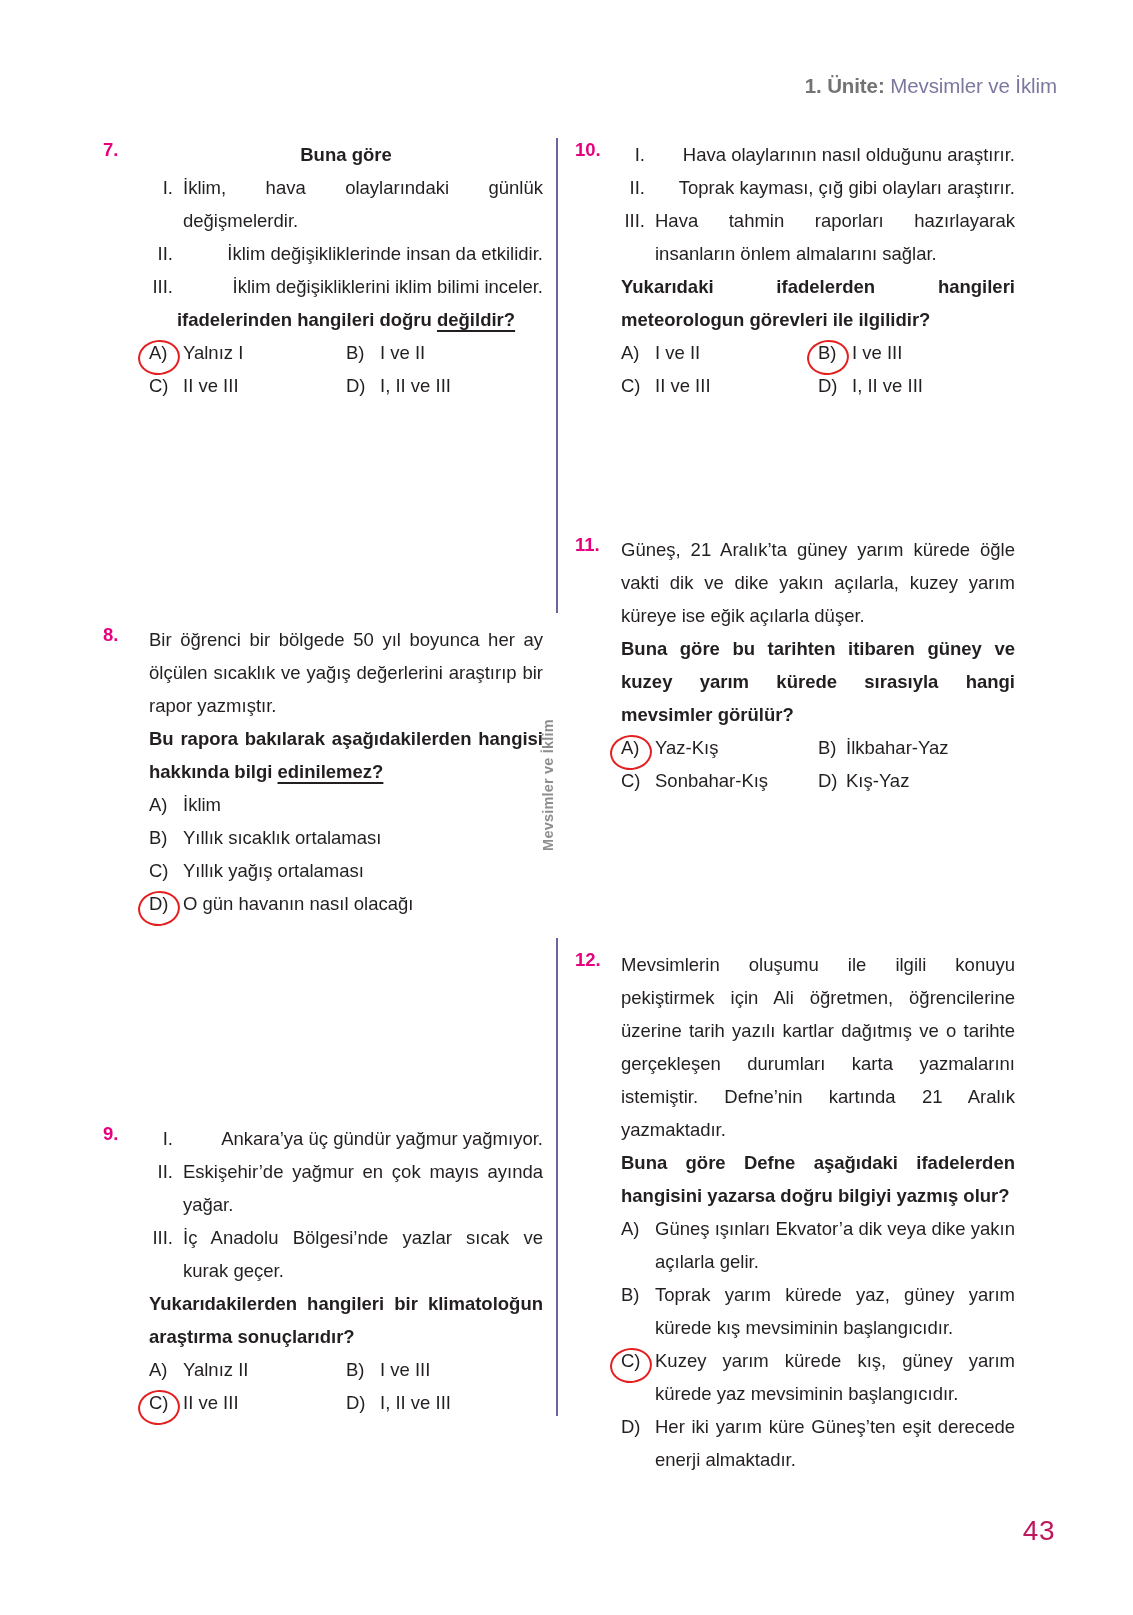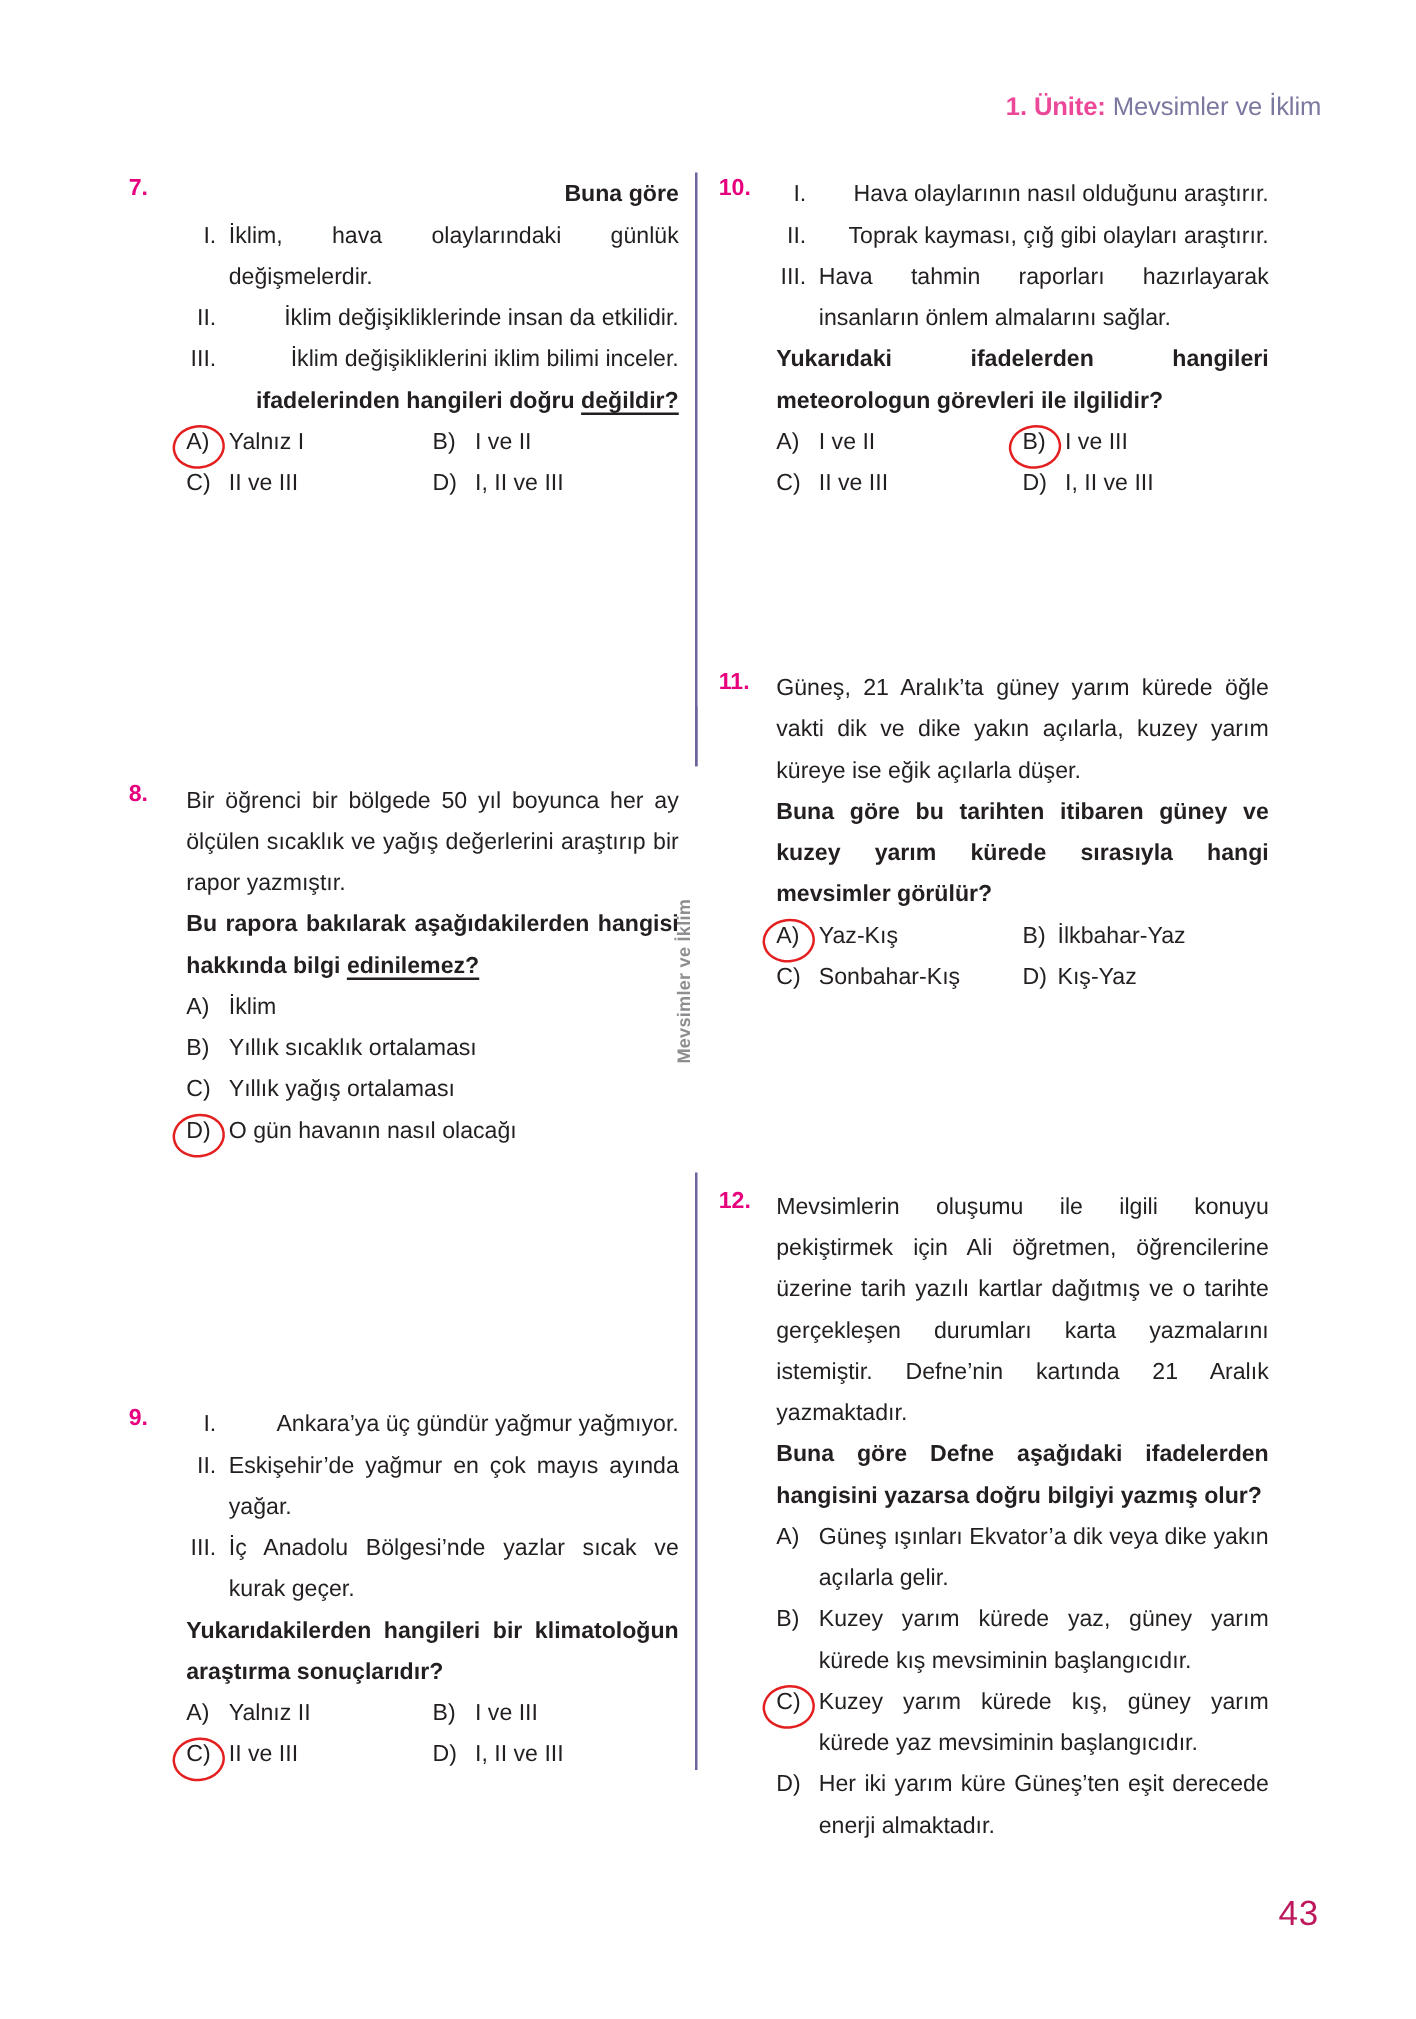--- a/index.html
+++ b/index.html
@@ -16,21 +16,21 @@
 
   
   .header {
     position: absolute;
     top: 74px;
     right: 76px;
     font-size: 20.5px;
     letter-spacing: -0.1px;
     white-space: nowrap;
   }
-  .header .unit-num { font-weight: bold; color: #ec4899; }
+  .header .unit-num { font-weight: bold; color: #737373; }
   .header .unit-name { color: #7b78a0; }
 
   
   .page-number {
     position: absolute;
     right: 78px;
     bottom: 68px;
     font-size: 28px;
     color: #be185d;
     letter-spacing: 0.5px;
@@ -87,21 +87,21 @@
     text-align: justify;
     text-justify: inter-word;
   }
 
   .bold-q {
     font-size: 18.5px;
     line-height: 33px;
     font-weight: bold;
     text-align: justify;
   }
-  .bold-q.nojust { text-align: right; }
+  .bold-q.nojust { text-align: center; }
   .bold-q .uline {
     text-decoration: underline;
     text-underline-offset: 4px;
     text-decoration-thickness: 2px;
   }
 
   
   .rlist { list-style: none; margin: 0; padding: 0; }
   .rlist li {
     display: flex;
@@ -377,21 +377,21 @@
     <div class="q-body">
       <div class="stem">Mevsimlerin oluşumu ile ilgili konuyu pekiştirmek için Ali öğretmen, öğrencilerine üzerine tarih yazılı kartlar dağıtmış ve o tarihte gerçekleşen durumları karta yazmalarını istemiştir. Defne’nin kartında 21 Aralık yazmaktadır.</div>
       <div class="bold-q"><span>Buna göre Defne aşağıdaki ifadelerden hangisini yazarsa doğru bilgiyi yazmış olur?</span></div>
       <div class="opts-single">
         <div class="opt wrap">
             <span class="ltr">A)</span>
             <span class="otx">Güneş ışınları Ekvator’a dik veya dike yakın açılarla gelir.</span>
           </div>
         <div class="opt wrap">
             <span class="ltr">B)</span>
-            <span class="otx">Kuzey yarım kürede yaz, güney yarım kürede kış mevsiminin başlangıcıdır.</span>
+            <span class="otx">Toprak yarım kürede yaz, güney yarım kürede kış mevsiminin başlangıcıdır.</span>
           </div>
         <div class="opt wrap circled">
             <span class="ltr">C)</span>
             <span class="otx">Kuzey yarım kürede kış, güney yarım kürede yaz mevsiminin başlangıcıdır.</span>
           </div>
         <div class="opt wrap">
             <span class="ltr">D)</span>
             <span class="otx">Her iki yarım küre Güneş’ten eşit derecede enerji almaktadır.</span>
           </div>
       </div>

